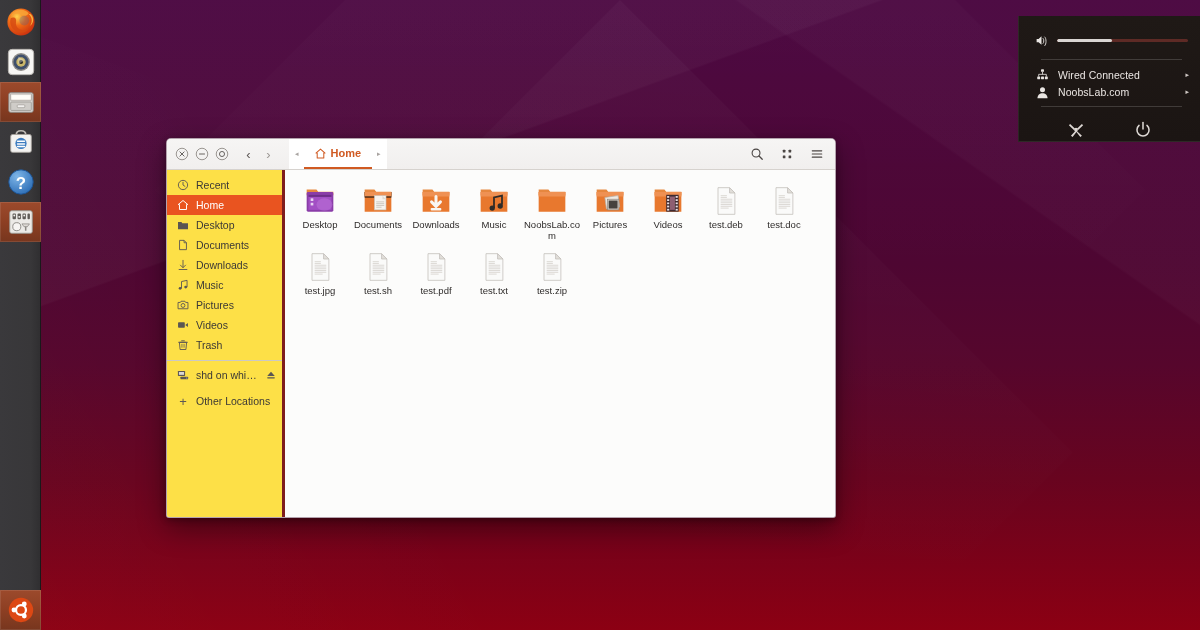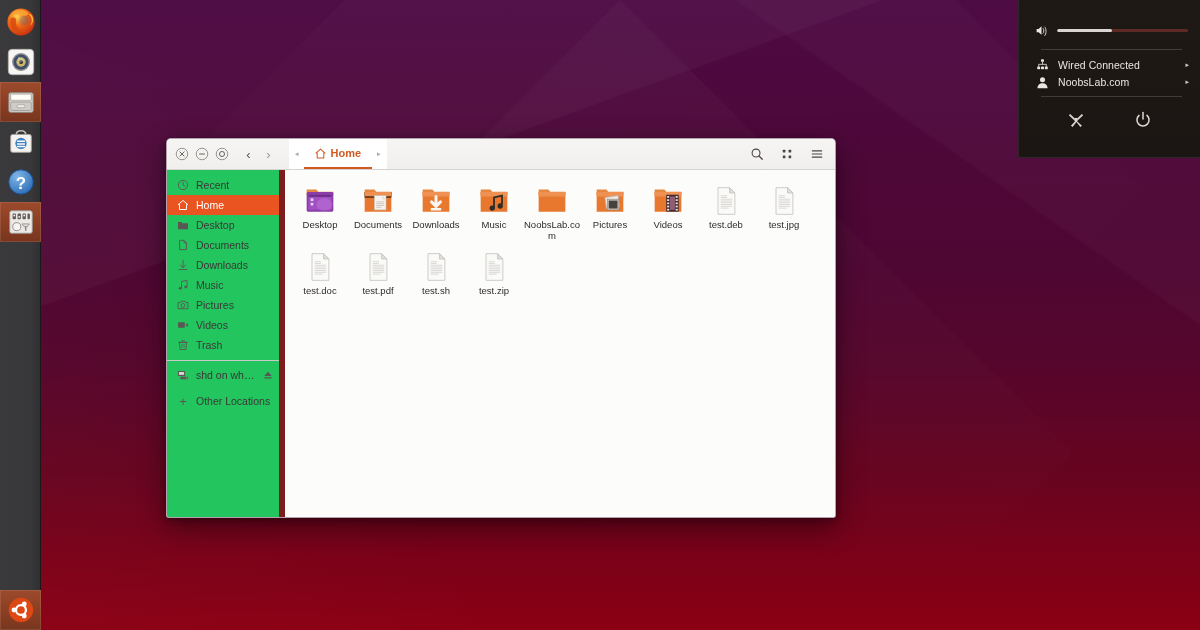--- a/index.html
+++ b/index.html
@@ -58,30 +58,30 @@
   }
   .lnch-item.pad { height: 40px; }
   .lnch-item.running {
     background: linear-gradient(to bottom, #9c4a2c 0%, #8d3f23 50%, #77361e 100%);
     box-shadow: inset 0 0 0 1px rgba(255,255,255,0.10);
   }
   .lnch-icon { width: 30px; height: 30px; display:block; }
 
   
   #sysmenu {
-    position: absolute; top: 0; right: 0;
-    width: 182px; height: 158px;
+    position: absolute; top: 16px; right: 0;
+    width: 182px; height: 126px;
     background: #1d1715;
     background: linear-gradient(to bottom, #1f1916 0%, #1b1513 100%);
     border-left: 1px solid rgba(255,255,255,0.07);
     border-bottom: 1px solid rgba(255,255,255,0.07);
     color: #f2eeec;
     font-size: 11px;
     z-index: 50;
-    padding-top: 16px;
+    padding-top: 10px;
     box-sizing: border-box;
   }
   .vol-row {
     display: flex; align-items: center;
     height: 28px; padding: 0 12px 0 16px;
     gap: 9px;
   }
   .vol-track {
     flex: 1; height: 3px; border-radius: 2px;
     background: #5e2a25;
@@ -160,22 +160,22 @@
     box-sizing: border-box;
   }
   .spacer { flex: 1; }
   .hb-tools { display: flex; align-items: center; gap: 16px; padding-right: 4px; }
   .hb-ico { width: 14px; height: 14px; display: block; color: #4a4543; }
 
   #winbody { display: flex; height: 348px; }
 
   #sidebar {
     width: 118px;
-    background: #22c55e;
-    border-right: 6px solid #7f1d1d;
+    background: #fde047;
+    border-right: 3px solid #7f1d1d;
     padding-top: 5px;
     box-sizing: border-box;
     font-size: 10.5px;
     color: #3b3836;
   }
   .sb-item {
     display: flex; align-items: center;
     height: 20px; padding: 0 6px 0 10px;
     gap: 7px;
     white-space: nowrap;
@@ -667,93 +667,110 @@
                 <path d="M14 12h7"></path>
                   <path d="M14 14h7"></path>
                   <path d="M14 16h13"></path>
                   <path d="M14 18h13"></path>
                 <path d="M14 20h13"></path>
                   <path d="M14 22h13"></path>
                   <path d="M14 24h13"></path>
                   <path d="M14 26h9"></path>
               </g>
             </svg>
-            <span class="fname">test.jpg</span>
+            <span class="fname">test.doc</span>
           </div>
 
           <div class="fitem">
             <svg class="glyph" viewBox="0 0 40 36">
               <path d="M11 3h13l6 6v24H11z" fill="#fafaf9" stroke="#c4c0bb" stroke-width=".9"></path>
               <path d="M24 3v6h6z" fill="#e2dfda" stroke="#c4c0bb" stroke-width=".9"></path>
               <g stroke="#cdc9c3" stroke-width=".75">
                 <path d="M14 12h7"></path>
                   <path d="M14 14h7"></path>
                   <path d="M14 16h13"></path>
                   <path d="M14 18h13"></path>
                 <path d="M14 20h13"></path>
                   <path d="M14 22h13"></path>
                   <path d="M14 24h13"></path>
                   <path d="M14 26h9"></path>
               </g>
             </svg>
-            <span class="fname">test.doc</span>
+            <span class="fname">test.jpg</span>
           </div>
 
           <div class="fitem">
             <svg class="glyph" viewBox="0 0 40 36">
               <path d="M11 3h13l6 6v24H11z" fill="#fafaf9" stroke="#c4c0bb" stroke-width=".9"></path>
               <path d="M24 3v6h6z" fill="#e2dfda" stroke="#c4c0bb" stroke-width=".9"></path>
               <g stroke="#cdc9c3" stroke-width=".75">
                 <path d="M14 12h7"></path>
                   <path d="M14 14h7"></path>
                   <path d="M14 16h13"></path>
                   <path d="M14 18h13"></path>
                 <path d="M14 20h13"></path>
                   <path d="M14 22h13"></path>
                   <path d="M14 24h13"></path>
                   <path d="M14 26h9"></path>
               </g>
             </svg>
-            <span class="fname">test.pdf</span>
+            <span class="fname">test.sh</span>
           </div>
 
           <div class="fitem">
             <svg class="glyph" viewBox="0 0 40 36">
               <path d="M11 3h13l6 6v24H11z" fill="#fafaf9" stroke="#c4c0bb" stroke-width=".9"></path>
               <path d="M24 3v6h6z" fill="#e2dfda" stroke="#c4c0bb" stroke-width=".9"></path>
               <g stroke="#cdc9c3" stroke-width=".75">
                 <path d="M14 12h7"></path>
                   <path d="M14 14h7"></path>
                   <path d="M14 16h13"></path>
                   <path d="M14 18h13"></path>
                 <path d="M14 20h13"></path>
                   <path d="M14 22h13"></path>
                   <path d="M14 24h13"></path>
                   <path d="M14 26h9"></path>
               </g>
             </svg>
-            <span class="fname">test.sh</span>
-          </div>
-
+            <span class="fname">test.pdf</span>
+          </div>
 
           <div class="fitem">
             <svg class="glyph" viewBox="0 0 40 36">
               <path d="M11 3h13l6 6v24H11z" fill="#fafaf9" stroke="#c4c0bb" stroke-width=".9"></path>
               <path d="M24 3v6h6z" fill="#e2dfda" stroke="#c4c0bb" stroke-width=".9"></path>
               <g stroke="#cdc9c3" stroke-width=".75">
                 <path d="M14 12h7"></path>
                   <path d="M14 14h7"></path>
                   <path d="M14 16h13"></path>
                   <path d="M14 18h13"></path>
                 <path d="M14 20h13"></path>
                   <path d="M14 22h13"></path>
                   <path d="M14 24h13"></path>
                   <path d="M14 26h9"></path>
               </g>
             </svg>
+            <span class="fname">test.txt</span>
+          </div>
+
+          <div class="fitem">
+            <svg class="glyph" viewBox="0 0 40 36">
+              <path d="M11 3h13l6 6v24H11z" fill="#fafaf9" stroke="#c4c0bb" stroke-width=".9"></path>
+              <path d="M24 3v6h6z" fill="#e2dfda" stroke="#c4c0bb" stroke-width=".9"></path>
+              <g stroke="#cdc9c3" stroke-width=".75">
+                <path d="M14 12h7"></path>
+                  <path d="M14 14h7"></path>
+                  <path d="M14 16h13"></path>
+                  <path d="M14 18h13"></path>
+                <path d="M14 20h13"></path>
+                  <path d="M14 22h13"></path>
+                  <path d="M14 24h13"></path>
+                  <path d="M14 26h9"></path>
+              </g>
+            </svg>
             <span class="fname">test.zip</span>
           </div>
 
         </div>
       </div>
     </div>
   </div>
 </div>
 
 </body></html>

